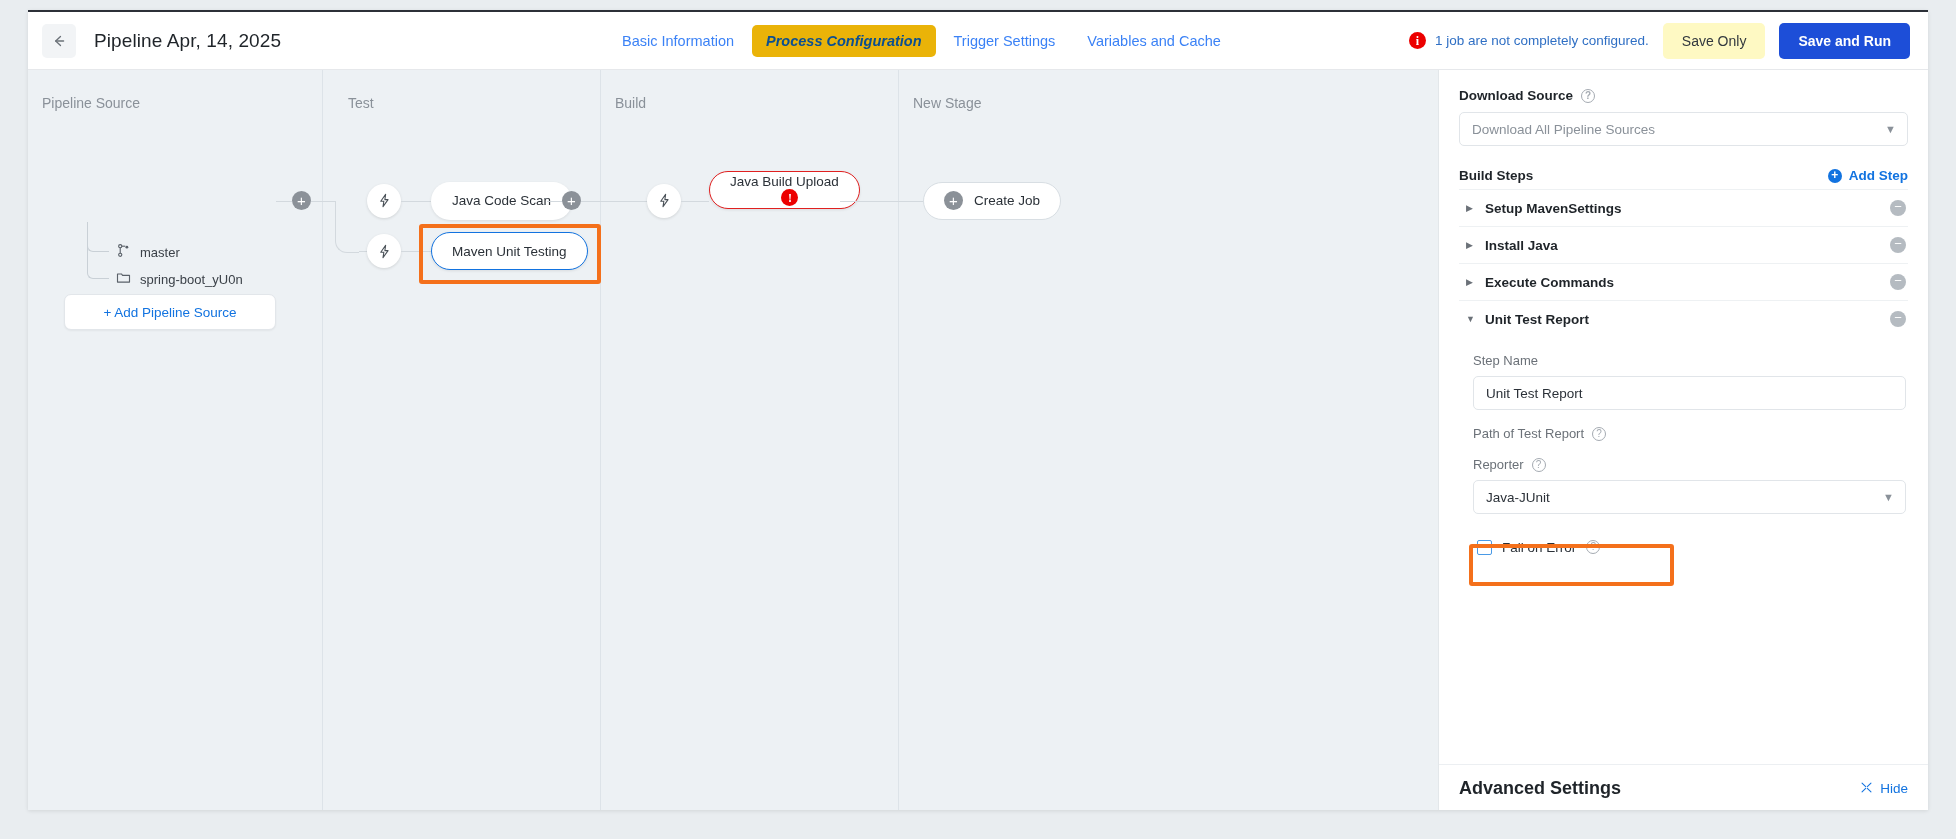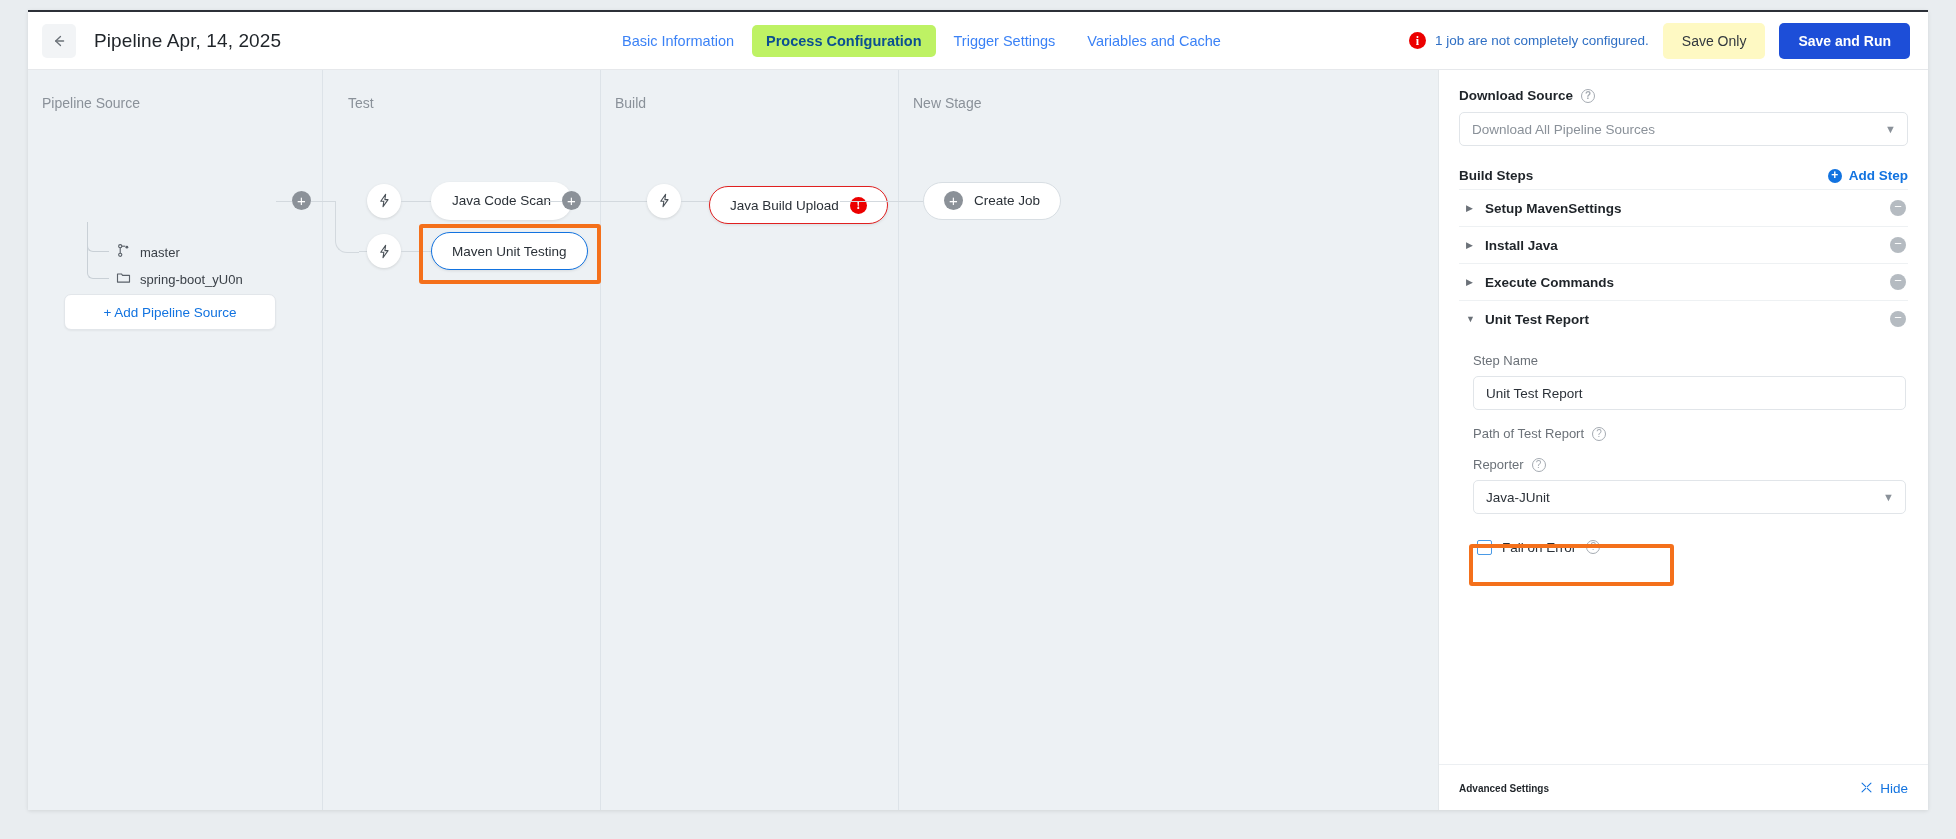--- a/index.html
+++ b/index.html
@@ -57,23 +57,24 @@
   }
   .tab {
     font-size: 14.5px;
     color: #3b82f6;
     padding: 8px 14px;
     border-radius: 5px;
     white-space: nowrap;
     cursor: pointer;
   }
   .tab.active {
-    background: #bef264;
+    background: #eab308;
     color: #0b4f91;
     font-weight: bold;
+    font-style: italic;
   }
   .topbar-right {
     position: absolute;
     right: 18px;
     display: flex;
     align-items: center;
     gap: 14px;
   }
   .warn {
     display: flex; align-items: center; gap: 9px;
@@ -358,21 +359,21 @@
     flex: 0 0 15px;
   }
   .cb-label { font-size: 13.5px; color: #2b3138; }
   .panel-foot {
     border-top: 1px solid #eceff2;
     height: 48px;
     display: flex; align-items: center; justify-content: space-between;
     padding: 0 20px;
     background: #fff;
   }
-  .adv-title { font-size: 10px; font-weight: bold; color: #1f2429; }
+  .adv-title { font-size: 18px; font-weight: bold; color: #1f2429; }
   .adv-hide {
     display: flex; align-items: center; gap: 7px;
     color: #1273e0; font-size: 13.5px; cursor: pointer;
   }
 </style>
 </head>
 <body>
 
 <div id="app">
 
@@ -480,21 +481,21 @@
         </div>
       <div class="conn" style="left:567px; top:130.5px; width:52px; height:1.3px;"></div>
 
       <div class="bolt" style="left:619px; top:113.5px;">
         <svg width="15" height="15" viewBox="0 0 16 16">
           <path d="M9.2 1.5 L4.0 8.8 H7.3 L6.4 14.5 L11.8 7.1 H8.4 Z" fill="none" stroke="#4a5158" stroke-width="1.15" stroke-linejoin="round"></path>
         </svg>
       </div>
       <div class="conn" style="left:653px; top:130.5px; width:28px; height:1.3px;"></div>
 
-      <div class="node err" style="left:681px; top:116px;">
+      <div class="node err" style="left:681px; top:101px;flex-direction:column;">
         <span>Java Build Upload</span>
         <span class="node-err-badge">!</span>
       </div>
 
       <div class="conn" style="left:812px; top:130.5px; width:83px; height:1.3px;"></div>
 
       <div class="create-job" style="left:895px; top:111.5px;">
         <span class="cj-plus">+</span>
         <span>Create Job</span>
       </div>

